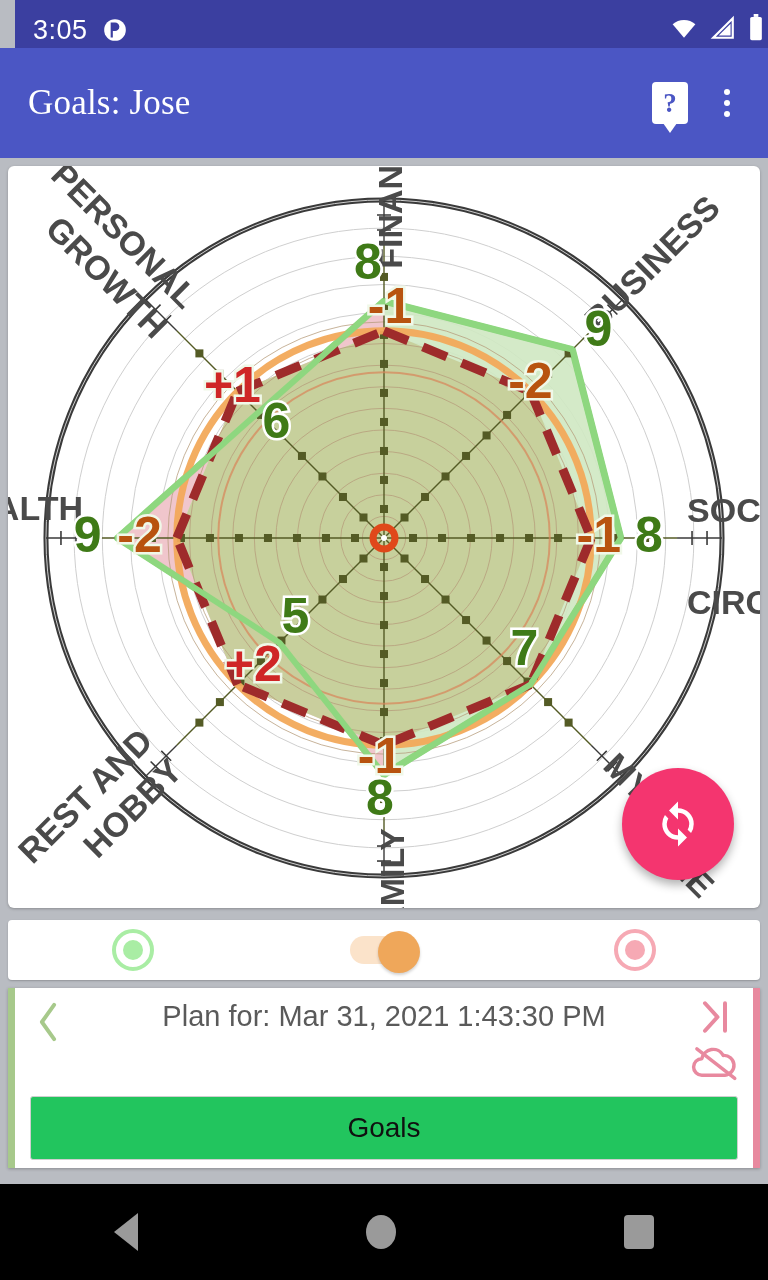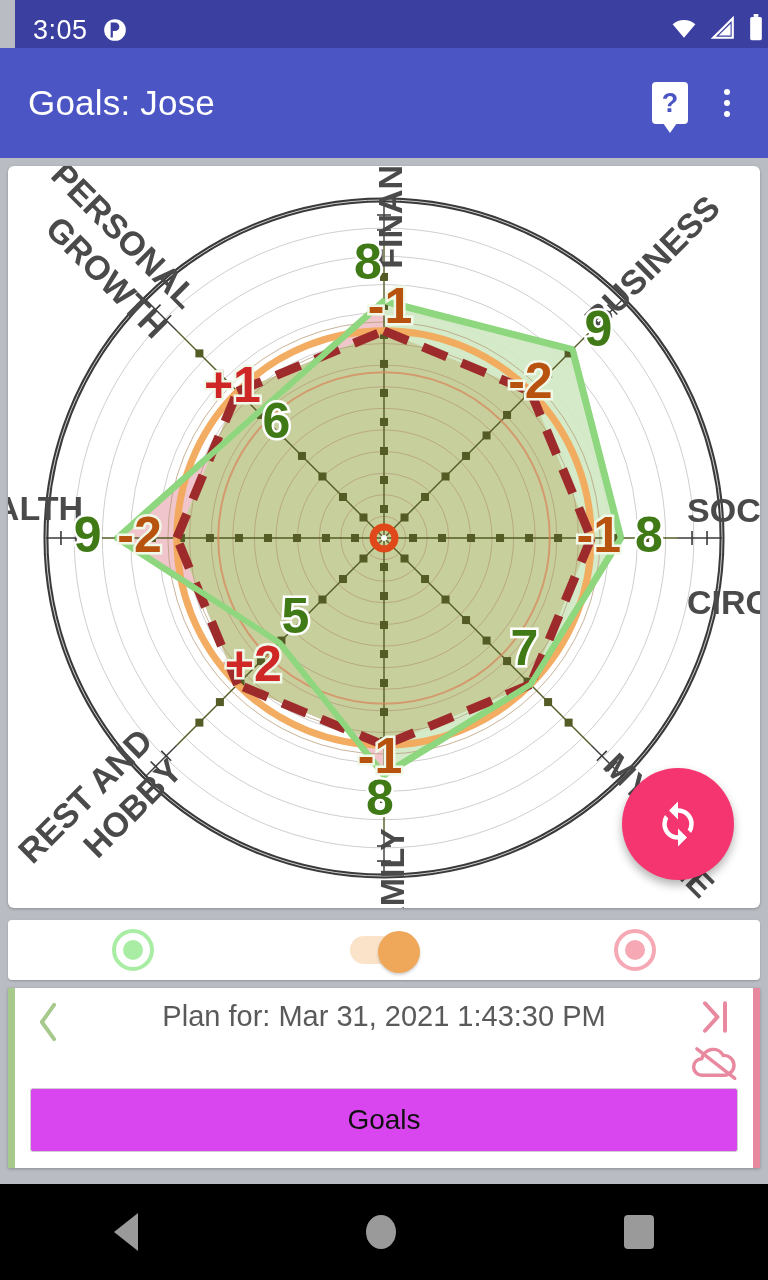--- a/index.html
+++ b/index.html
@@ -17,21 +17,21 @@
     background:#3b3fa0; display:flex; align-items:center;
     padding: 0 18px; color:#ffffff;margin-left:15px;
   }
   .status-time { font-size:27px; font-weight:400; letter-spacing:0.5px; }
   .status-left-icons { margin-left:14px; display:flex; align-items:center; }
   .status-right { margin-left:auto; display:flex; align-items:center; gap:10px; }
 
   
   .appbar {
     position:absolute; top:48px; left:0; width:768px; height:110px;
-    background:#4b56c4; display:flex; align-items:center; padding:0 28px;
+    background:#4b56c4; display:flex; align-items:center; padding:0 28px;font-family:Liberation Serif, serif;
   }
   .app-title { color:#fff; font-size:35px; font-weight:400; letter-spacing:0.2px; }
   .appbar-actions { margin-left:auto; display:flex; align-items:center; gap:26px; }
   .help-badge {
     width:36px; height:42px; background:#fff; border-radius:4px;
     position:relative; display:flex; align-items:center; justify-content:center;
     color:#4b56c4; font-size:27px; font-weight:700; line-height:1;
   }
   .help-badge:after {
     content:""; position:absolute; bottom:-9px; left:50%; transform:translateX(-50%);
@@ -78,21 +78,21 @@
   }
   .toggle .knob {
     position:absolute; right:-2px; top:-2px; width:42px;height:42px;border-radius:50%;
     background:#efa75a; box-shadow:0 2px 3px rgba(0,0,0,0.18);
   }
 
   
   .plan-panel {
     position:absolute; top:988px; left:8px; width:752px; height:180px;
     background:#ffffff; box-shadow:0 1px 3px rgba(0,0,0,0.25);
-    display:flex; flex-direction:column;
+    display:flex; flex-direction:column;gap:8px;
   }
   .plan-edge-l { position:absolute; left:0; top:0; width:7px; height:180px; background:#a7c98b; }
   .plan-edge-r { position:absolute; right:0; top:0; width:7px; height:180px; background:#e8899f; }
   .plan-top { position:relative; height:96px; }
   .nav-prev {
     position:absolute; left:18px; top:10px; width:44px; height:48px;
     display:flex; align-items:center; justify-content:center;
   }
   .nav-next {
     position:absolute; right:16px; top:6px; width:58px; height:46px;
@@ -104,21 +104,21 @@
   }
   .plan-lines {
     text-align:center; padding-top:8px; color:#5d5d5d;
   }
   .plan-line1 { font-size:29px; color:#5a5a5a; line-height:40px; }
   .plan-line2 { font-size:29px; color:#5a5a5a; line-height:40px; }
   .plan-buttons {
     display:flex; gap:18px; padding:4px 22px 0 22px; align-items:flex-start;
   }
   .btn-flat {
-    flex:1; height:64px; background:#d946ef; border:1px solid #cfcfcf;
+    flex:1; height:64px; background:#22c55e; border:1px solid #cfcfcf;
     border-radius:3px; font-size:28px; color:#101010;
     display:flex; align-items:center; justify-content:center;
     font-family:"Liberation Sans", sans-serif;
   }
 
   
   .navbar {
     position:absolute; bottom:0; left:0; width:768px; height:96px; background:#000;
     display:flex; align-items:center; justify-content:space-around;
   }

